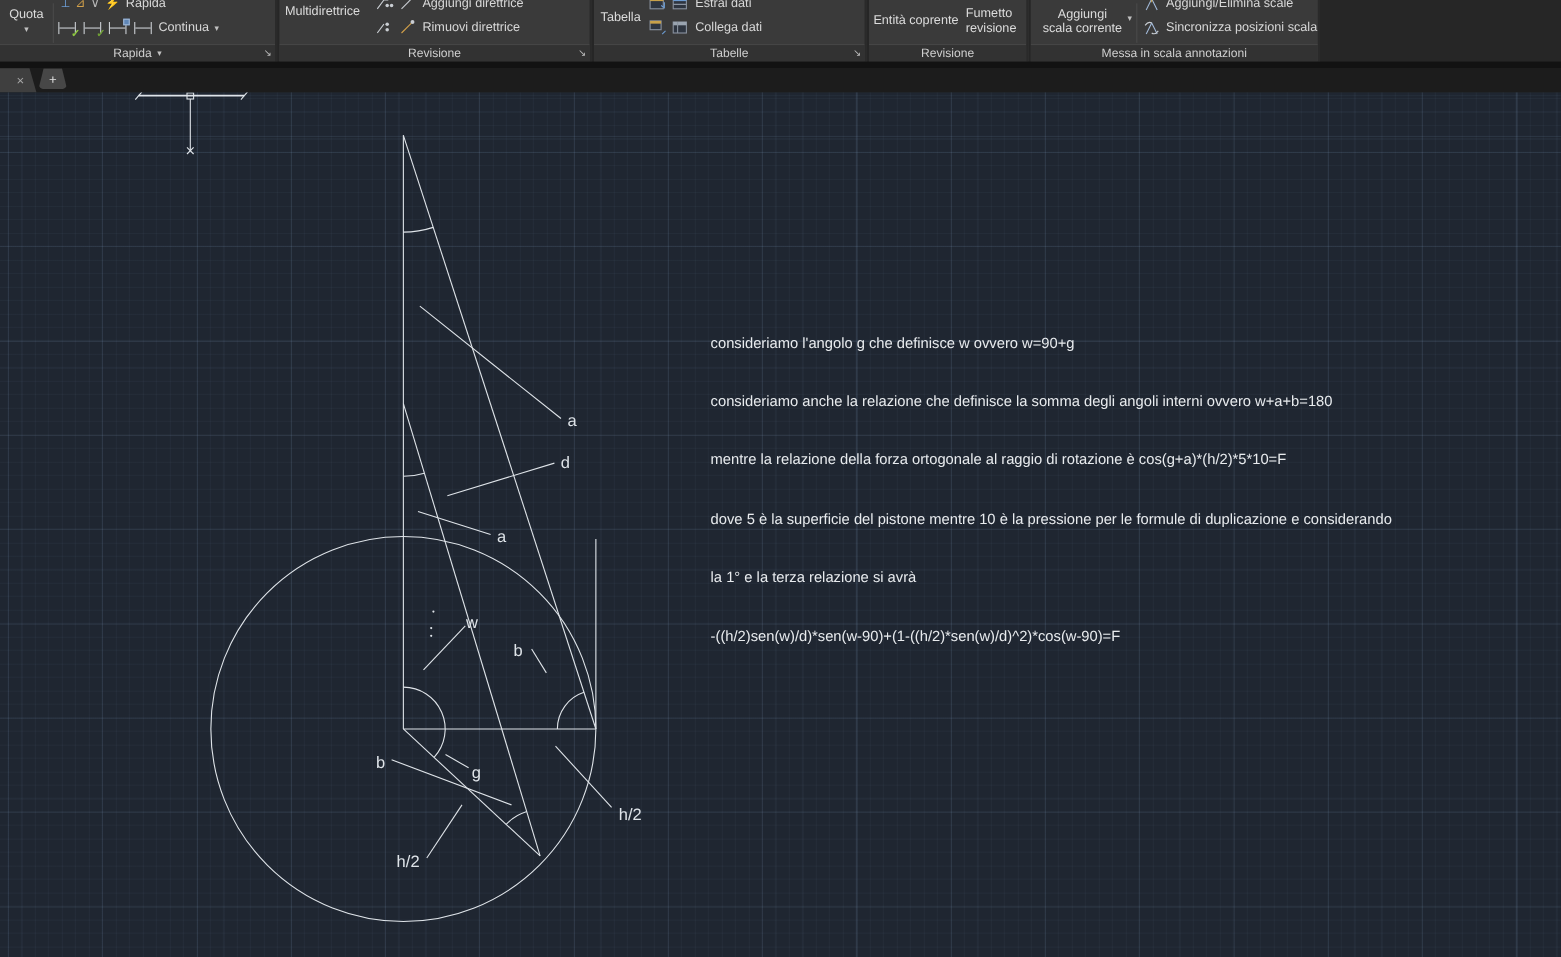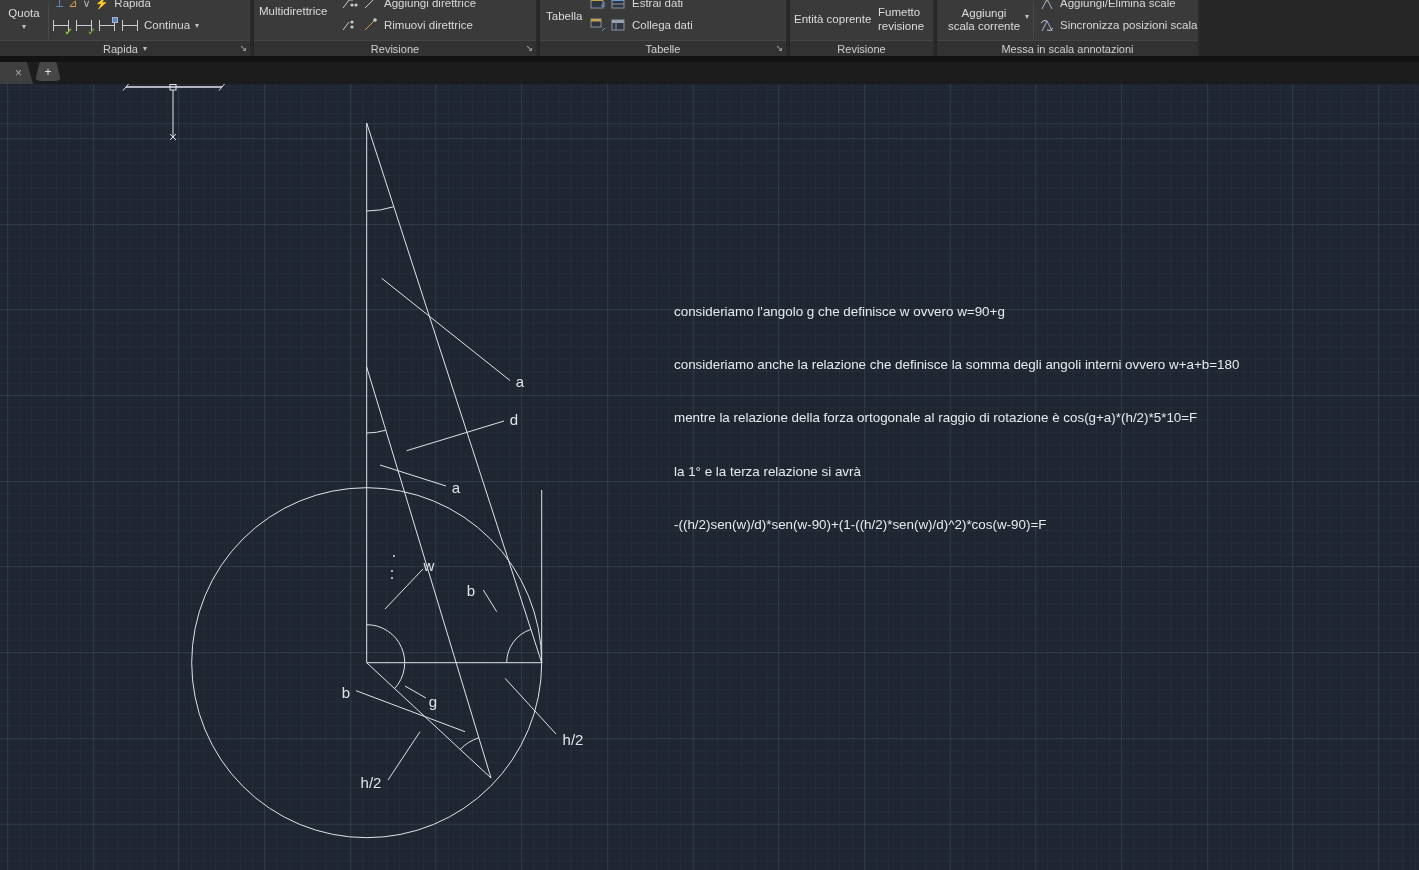--- a/index.html
+++ b/index.html
@@ -45,21 +45,21 @@
 
   
   .canvas{position:absolute;left:0;top:84px;width:1419px;height:786px;background-color:#1f2631;
     background-image:
       repeating-linear-gradient(to right, rgba(130,160,195,0.13) 0, rgba(130,160,195,0.13) 1px, transparent 1px, transparent 85.7px),
       repeating-linear-gradient(to bottom, rgba(130,160,195,0.13) 0, rgba(130,160,195,0.13) 1px, transparent 1px, transparent 85.7px),
       repeating-linear-gradient(to right, rgba(130,160,195,0.05) 0, rgba(130,160,195,0.05) 1px, transparent 1px, transparent 12.24px),
       repeating-linear-gradient(to bottom, rgba(130,160,195,0.05) 0, rgba(130,160,195,0.05) 1px, transparent 1px, transparent 12.24px);
     background-position:7.2px 0, 0 54.1px, 7.2px 0, 0 5.1px;}
   .drawsvg{position:absolute;left:0;top:0;}
-  .anno{position:absolute;left:646px;top:183px;color:#e8ebee;font-size:13.4px;line-height:17.8px;white-space:pre;margin-left:28px;}
+  .anno{position:absolute;left:646px;top:183px;color:#e8ebee;font-size:13.4px;line-height:17.8px;white-space:pre;}
 </style>
 </head>
 <body>
 
 <div class="ribbon">
 
   <div class="panel" style="left:0;width:252px">
     <div class="bigbtn" style="left:2px;top:0;width:44px;height:40px">
       <span>Quota</span>
       <span class="caret">▾</span>
@@ -272,16 +272,17 @@
       <text x="433" y="623">g</text>
       <text x="573" y="661">h/2</text>
       <text x="371" y="704">h/2</text>
     </g>
   </svg>
 
   <div class="anno">
     <div>consideriamo l'angolo g che definisce w ovvero w=90+g</div>
     <div>consideriamo anche la relazione che definisce la somma degli angoli interni ovvero w+a+b=180</div>
     <div>mentre la relazione della forza ortogonale al raggio di rotazione è cos(g+a)*(h/2)*5*10=F</div>
+    <div>dove 5 è la superficie del pistone mentre 10 è la pressione per le formule di duplicazione e considerando</div>
     <div>la 1° e la terza relazione si avrà</div>
     <div>-((h/2)sen(w)/d)*sen(w-90)+(1-((h/2)*sen(w)/d)^2)*cos(w-90)=F</div>
   </div>
 </div>
 
 </body></html>

